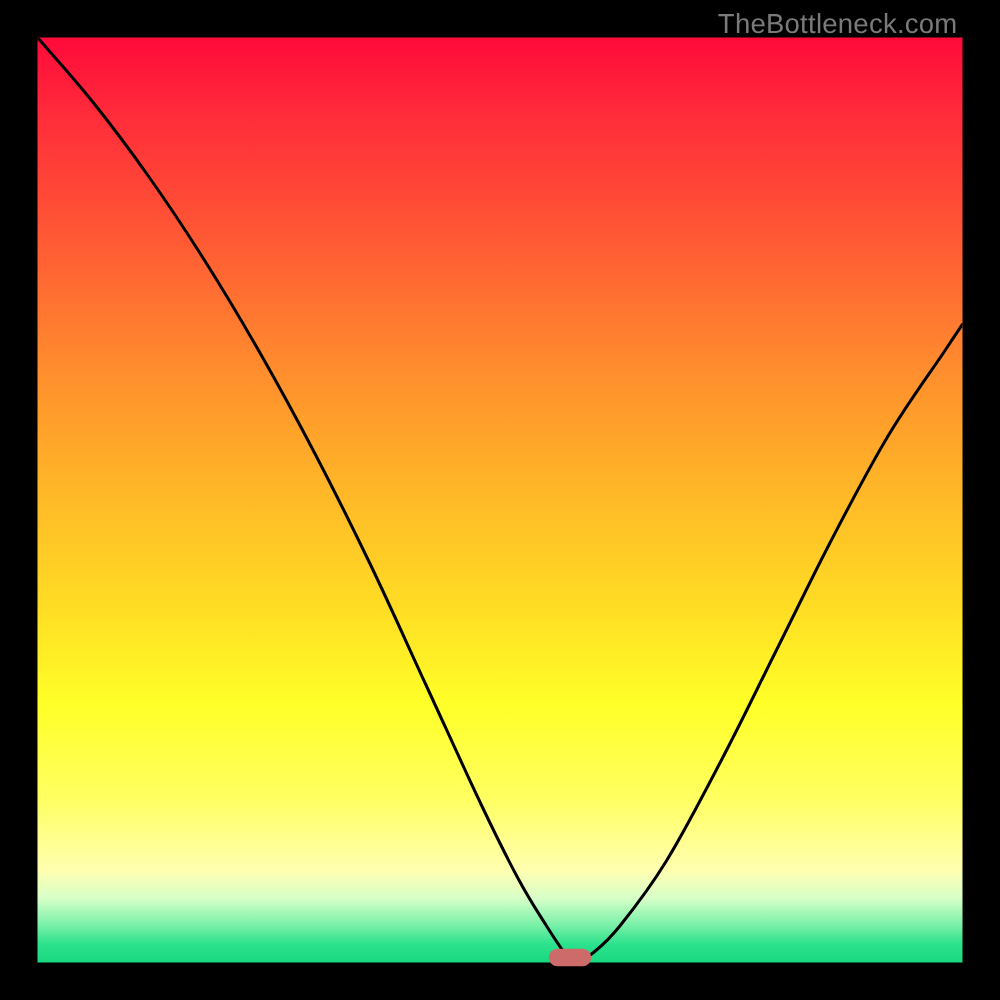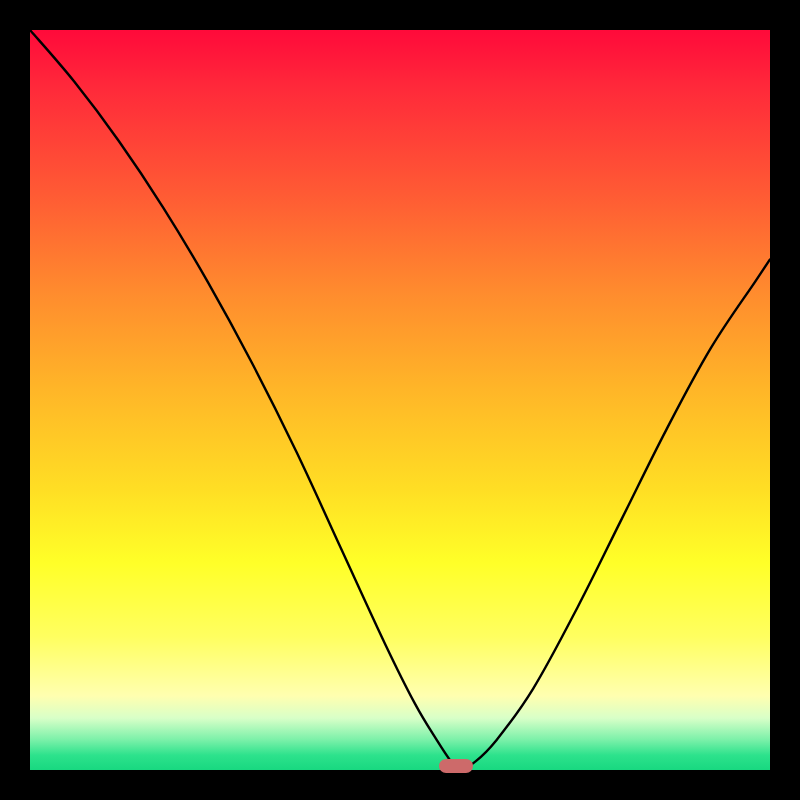--- a/index.html
+++ b/index.html
@@ -63,19 +63,20 @@
     height: 14px;
     border-radius: 8px;
     background: #cd6a6a;
     transform: translate(-50%, -50%);
   }
 </style>
 </head>
 <body>
 
 <div class="chart-wrap">
+  <div class="watermark">TheBottleneck.com</div>
   <div class="plot-area">
     <svg class="curve" viewBox="0 0 740 740" preserveAspectRatio="none">
       <path id="curve-path" fill="none" stroke="#000" stroke-width="2.4" stroke-linecap="round" stroke-linejoin="round" d="M 0 0 C 7.991999999999999 9.323999999999991, 28.416 31.819999999999954, 44.4 51.799999999999955 C 60.384 71.77999999999996, 72.816 88.356, 88.8 111 C 104.78399999999999 133.644, 117.216 152.29200000000003, 133.2 177.60000000000002 C 149.184 202.90800000000002, 161.61599999999999 223.628, 177.6 251.59999999999997 C 193.584 279.57199999999995, 206.016 302.3639999999999, 222 332.99999999999994 C 237.984 363.63599999999997, 250.41599999999997 388.5, 266.4 421.8 C 282.38399999999996 455.1, 294.81600000000003 483.368, 310.8 518 C 326.784 552.6320000000001, 341.88 586.2280000000001, 355.2 614.2 C 368.52 642.172, 375.476 656.084, 384.8 673.4 C 394.124 690.716, 400.3400000000001 699.7439999999999, 407.00000000000006 710.4 C 413.66 721.056, 417.804 727.272, 421.79999999999995 732.6 C 425.79599999999994 737.928, 425.204 740, 429.2 740 C 433.19599999999997 740, 437.34 737.928, 444 732.6 C 450.66 727.272, 455.544 723.72, 466.2 710.4 C 476.856 697.0799999999999, 488.54800000000006 682.576, 503.20000000000005 658.6 C 517.8520000000001 634.624, 531.616 607.836, 547.6 577.2 C 563.5840000000001 546.5640000000001, 576.016 520.3679999999999, 592 488.4 C 607.984 456.43199999999996, 620.4159999999999 430.23599999999993, 636.4 399.59999999999997 C 652.384 368.964, 664.816 344.84000000000003, 680.8000000000001 318.20000000000005 C 696.7840000000001 291.56000000000006, 714.544 267.58399999999995, 725.1999999999999 251.59999999999997 C 735.8559999999999 235.61599999999996, 737.336 233.39600000000002, 740 229.40000000000003"></path>
     </svg>
     <div id="marker" class="marker" style="left: 425.5px; top: 736.3px; background: rgb(205, 106, 106);"></div>
   </div>
 </div>
 
 </body></html>

